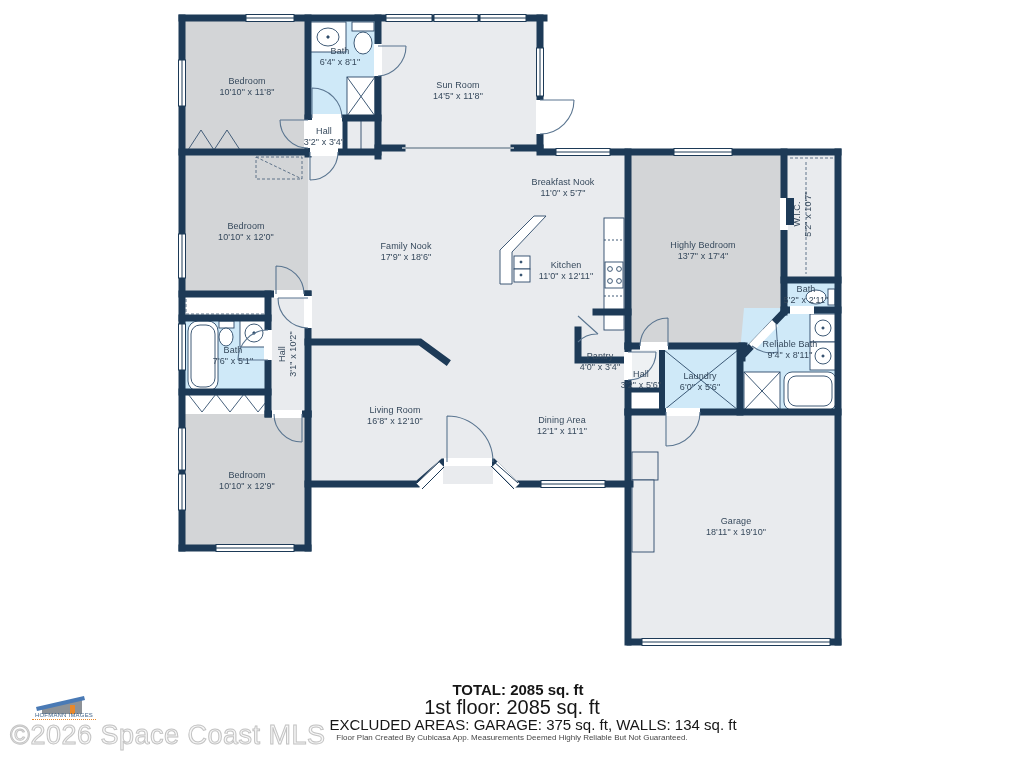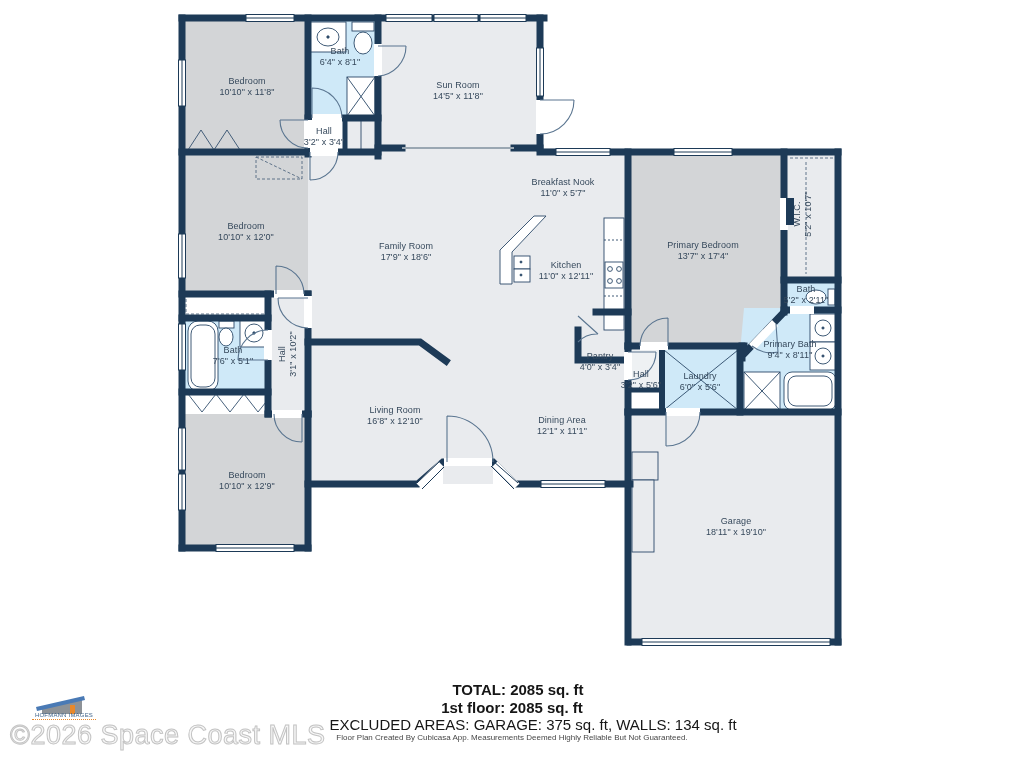--- a/index.html
+++ b/index.html
@@ -5,21 +5,21 @@
   html,body{margin:0;padding:0;background:#fff;}
   #stage{position:relative;width:1024px;height:768px;background:#ffffff;overflow:hidden;
          font-family:"Liberation Sans",sans-serif;}
   #plan-svg{position:absolute;left:0;top:0;}
   .rlabel{position:absolute;transform:translate(-50%,-50%);text-align:center;
           font-size:9px;line-height:11px;color:#36495c;white-space:nowrap;letter-spacing:.1px;}
   .rlabel.vert{transform:translate(-50%,-50%) rotate(-90deg);}
   .rlabel .rn{font-weight:normal;}
   #footer{position:absolute;left:0;top:681px;width:1024px;text-align:center;color:#161616;}
   #footer .total{font-size:15px;font-weight:bold;line-height:18px;padding-left:12px;}
-  #footer .floor{font-size:15px;line-height:17px;font-weight:bold;}
+  #footer .floor{font-size:20px;line-height:17px;}
   #footer .excl{font-size:15px;line-height:17px;padding-left:42px;}
   #footer .disc{font-size:8px;color:#474747;}
   #wm{position:absolute;left:8px;top:692px;width:260px;height:60px;}
   #wm-logo{position:absolute;left:24px;top:2px;width:64px;height:32px;}
   #wm-logo-text{position:absolute;left:24px;top:20px;width:64px;text-align:center;
                 font-size:6px;color:#40648a;letter-spacing:.2px;border-bottom:1px dotted #e8882a;
                 padding-bottom:1px;}
   #wm-copy{position:absolute;left:2px;top:28px;font-size:27px;letter-spacing:.5px;
            color:#f7f7f7;-webkit-text-stroke:1px #c3c3c3;white-space:nowrap;}
 </style>
@@ -283,41 +283,41 @@
     </div>
   <div class="rlabel" style="left:458px;top:91px">
       <div class="rn">Sun Room</div>
       <div class="rd">14'5" x 11'8"</div>
     </div>
   <div class="rlabel" style="left:563px;top:188px">
       <div class="rn">Breakfast Nook</div>
       <div class="rd">11'0" x 5'7"</div>
     </div>
   <div class="rlabel" style="left:406px;top:252px">
-      <div class="rn">Family Room</div>
+      <div class="rn">Family Nook</div>
       <div class="rd">17'9" x 18'6"</div>
     </div>
   <div class="rlabel" style="left:566px;top:271px">
       <div class="rn">Kitchen</div>
       <div class="rd">11'0" x 12'11"</div>
     </div>
   <div class="rlabel" style="left:703px;top:251px">
-      <div class="rn">Primary Bedroom</div>
+      <div class="rn">Highly Bedroom</div>
       <div class="rd">13'7" x 17'4"</div>
     </div>
   <div class="rlabel vert" style="left:803px;top:214px">
       <div class="rn">W.I.C.</div>
       <div class="rd">5'2" x 10'7"</div>
     </div>
   <div class="rlabel" style="left:806px;top:295px">
       <div class="rn">Bath</div>
       <div class="rd">5'2" x 2'11"</div>
     </div>
   <div class="rlabel" style="left:790px;top:350px">
-      <div class="rn">Primary Bath</div>
+      <div class="rn">Reliable Bath</div>
       <div class="rd">9'4" x 8'11"</div>
     </div>
   <div class="rlabel" style="left:246px;top:232px">
       <div class="rn">Bedroom</div>
       <div class="rd">10'10" x 12'0"</div>
     </div>
   <div class="rlabel" style="left:233px;top:356px">
       <div class="rn">Bath</div>
       <div class="rd">7'6" x 5'1"</div>
     </div>

